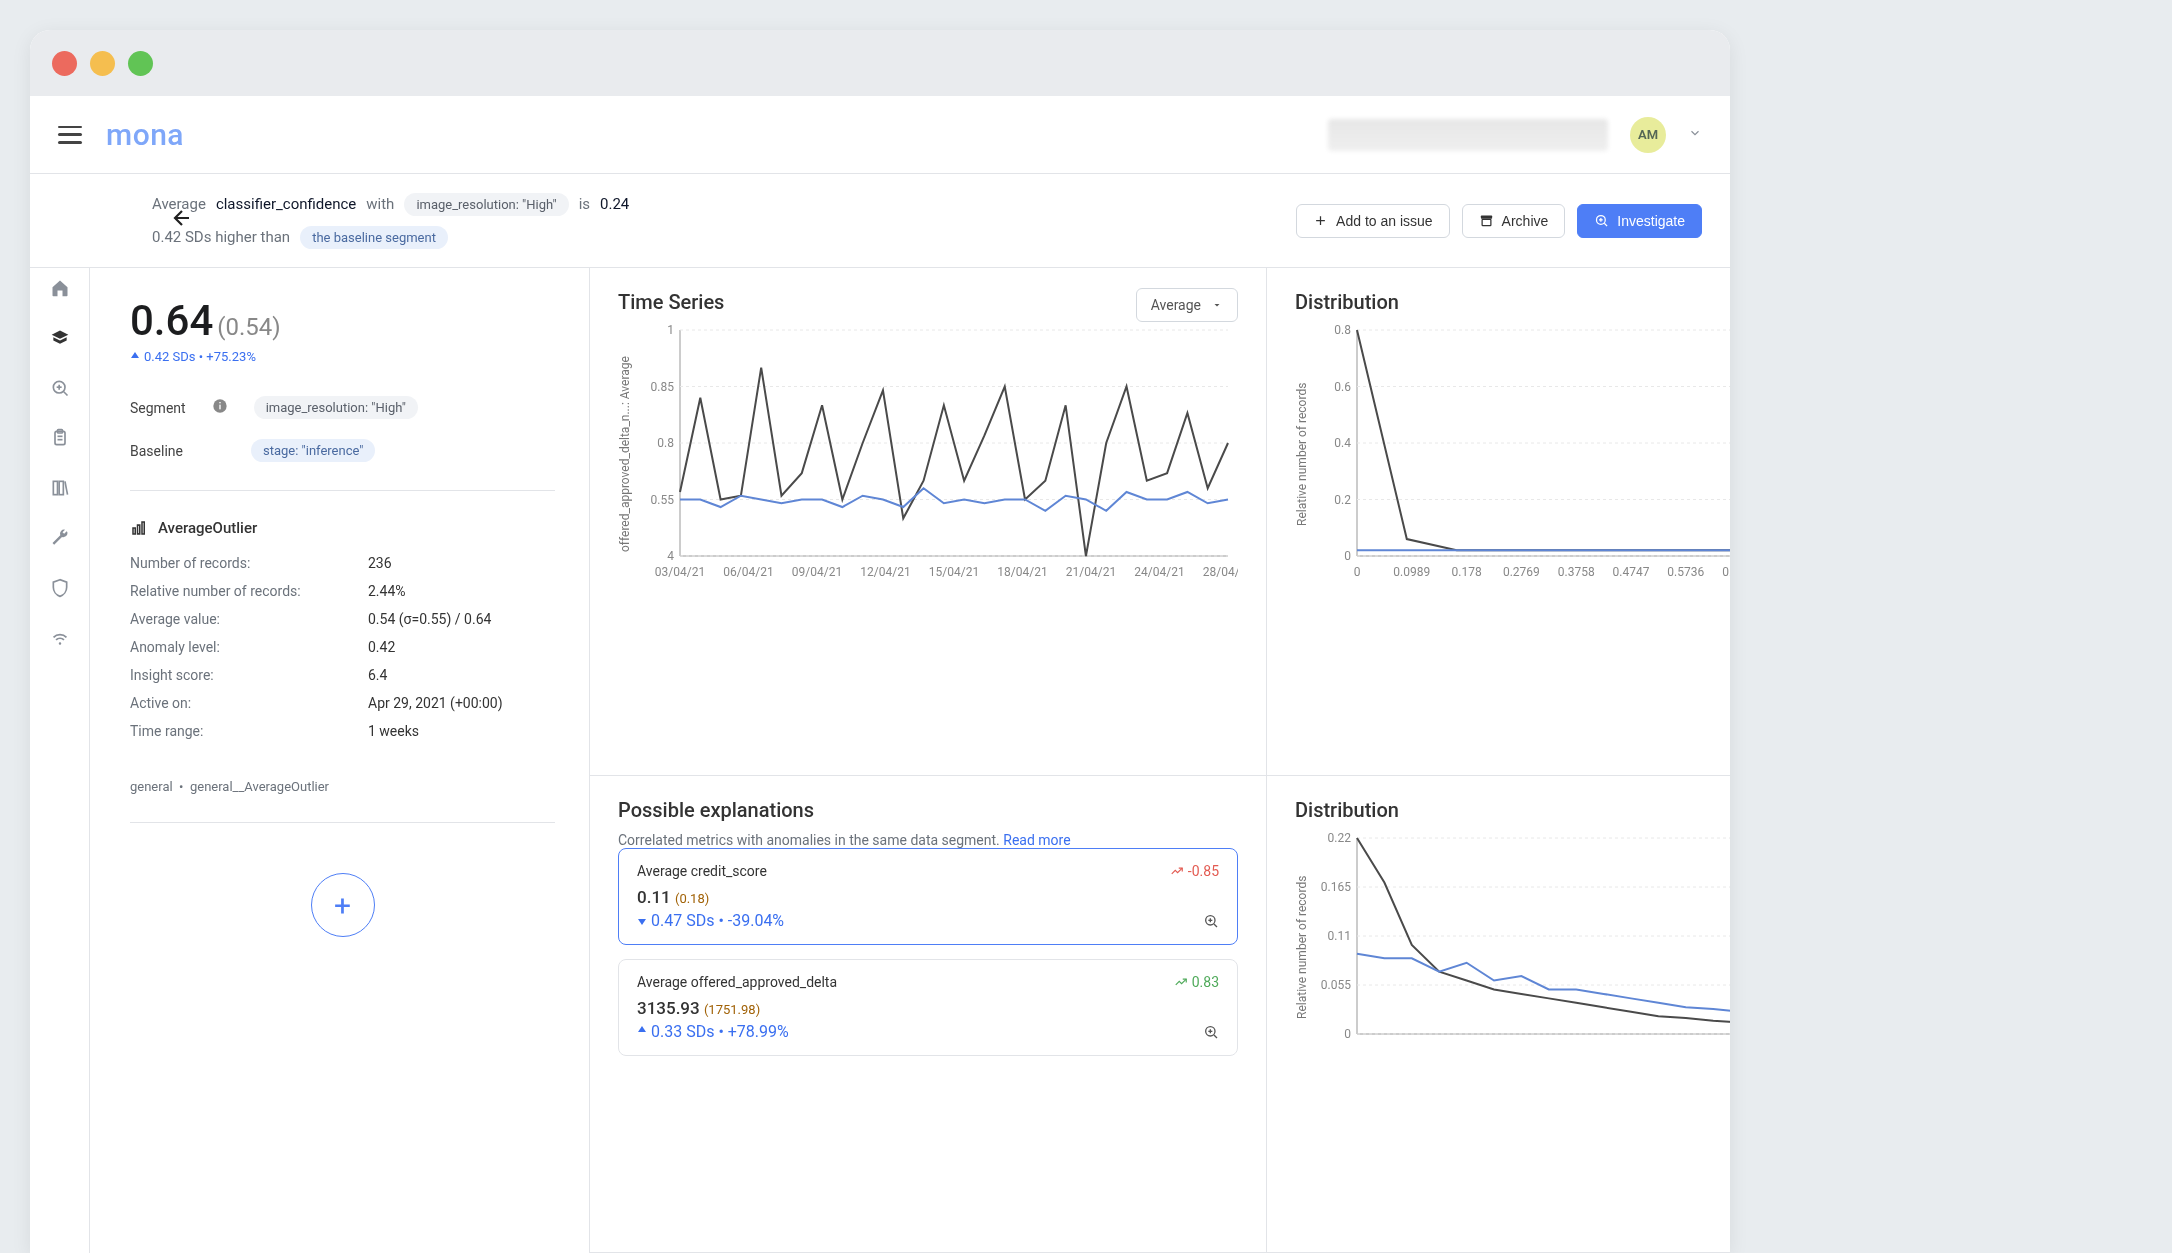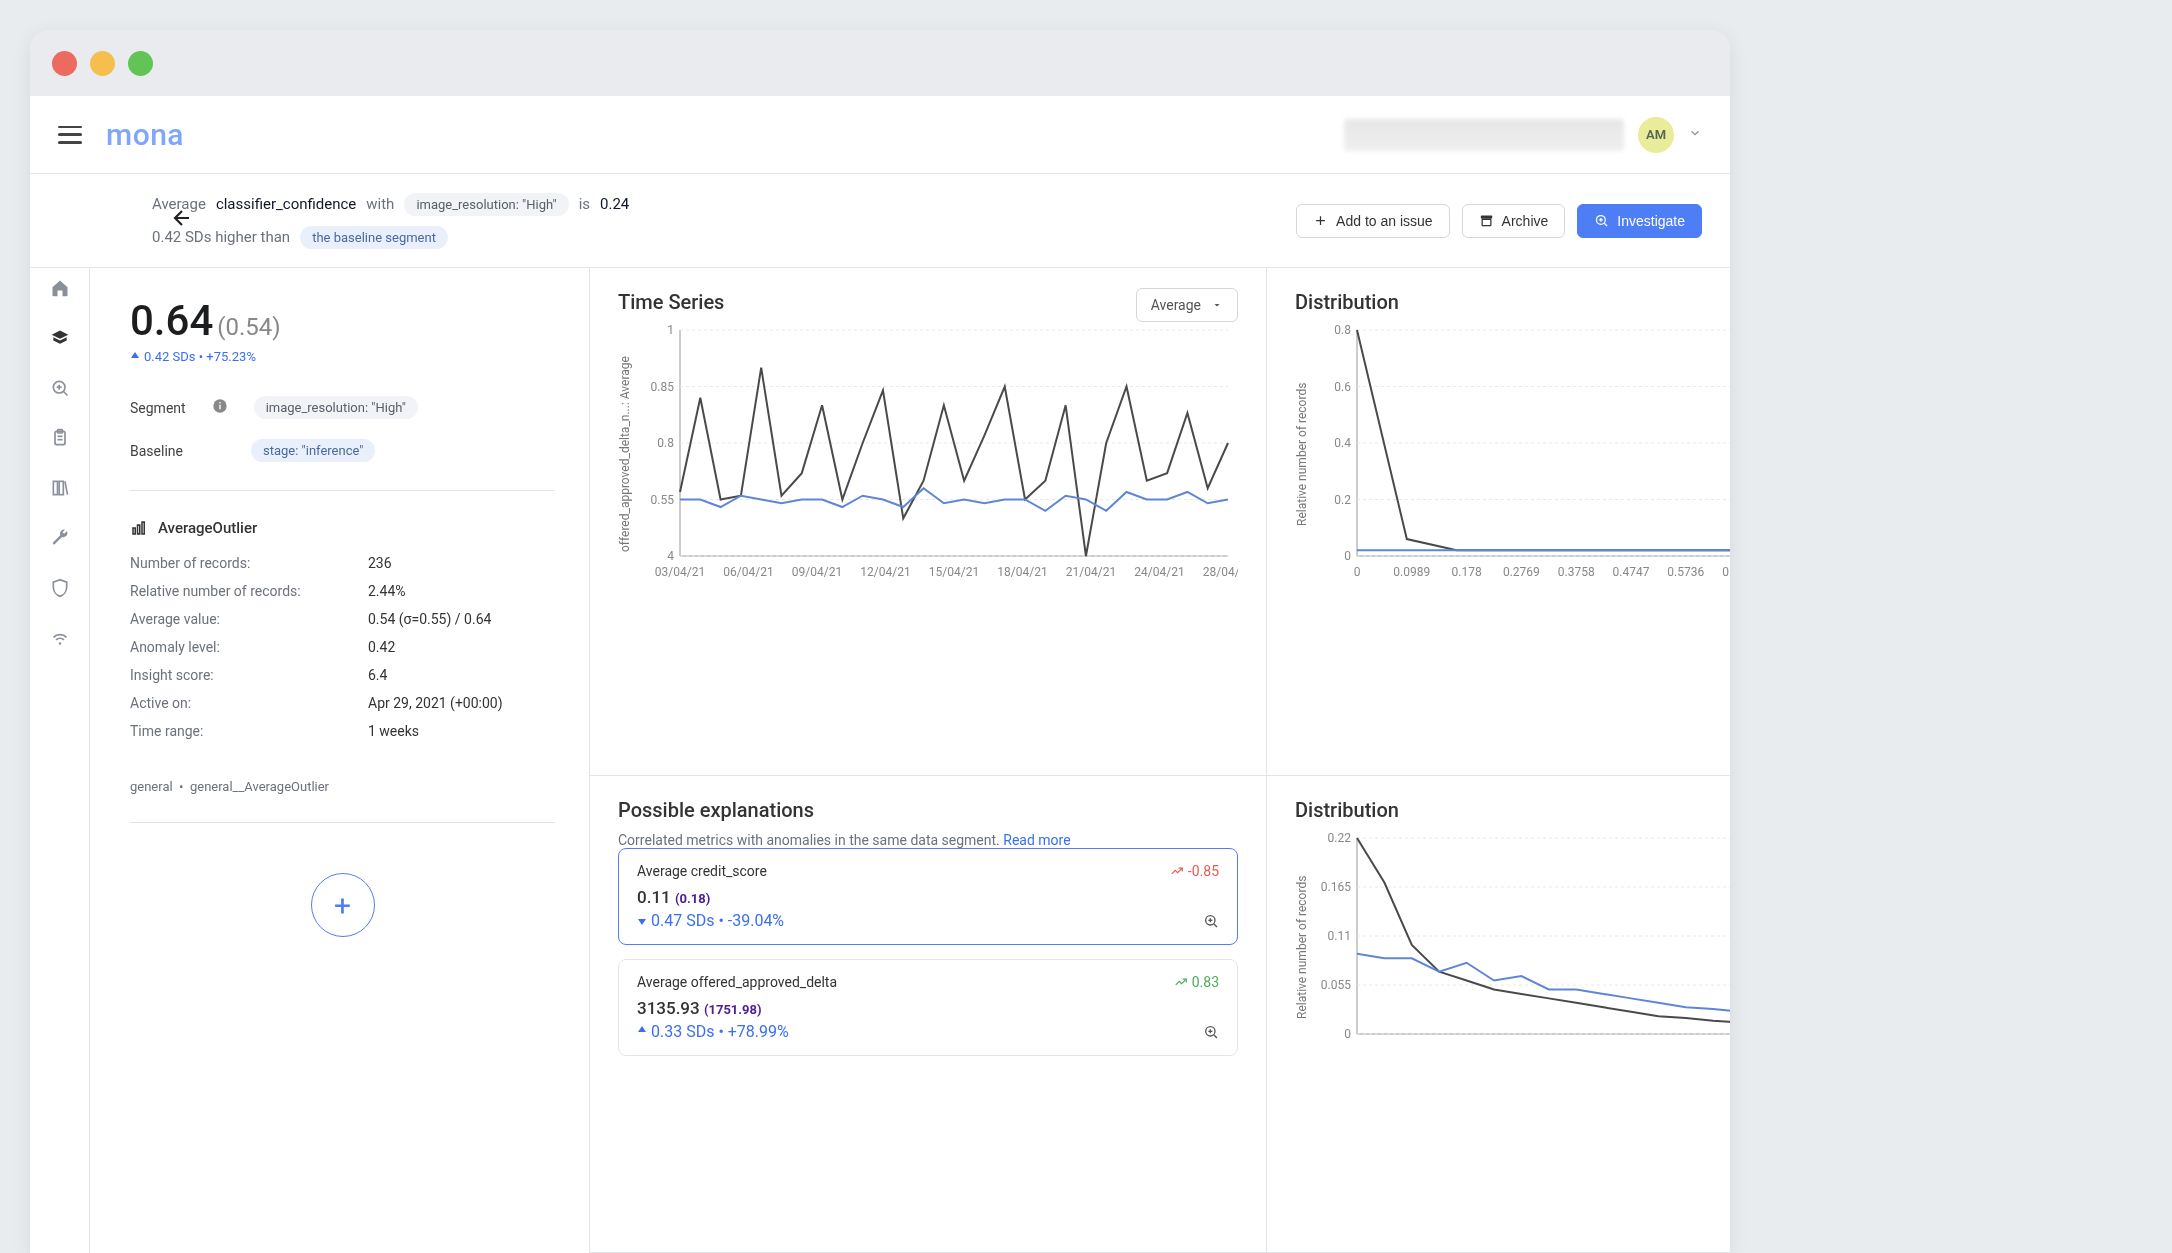--- a/index.html
+++ b/index.html
@@ -21,21 +21,21 @@
   .stage{width:1760px;height:1253px;padding:30px 30px 0 30px}
   .browser{width:100%;height:100%;background:#fff;border-radius:20px 20px 0 0;overflow:hidden;box-shadow:0 4px 20px var(--shadow);position:relative}
   .titlebar{height:66px;background:#e9ebee;display:flex;align-items:center;padding:0 22px;gap:13px}
   .dot{width:25px;height:25px;border-radius:50%}
   .dot.red{background:#ec6a5e}.dot.yellow{background:#f5be4f}.dot.green{background:#61c455}
   .app{display:flex;flex-direction:column;height:calc(100% - 66px)}
   .topbar{height:78px;border-bottom:1px solid var(--border);display:flex;align-items:center;padding:0 28px;gap:24px}
   .hamburger{width:24px;height:18px;display:flex;flex-direction:column;justify-content:space-between;cursor:pointer}
   .hamburger span{height:2.5px;background:#444;border-radius:2px}
   .logo{font-family:'Segoe UI',Roboto,sans-serif;color:#7fa7f9;font-size:30px;letter-spacing:.5px;font-weight:500}
-  .top-right{margin-left:auto;display:flex;align-items:center;gap:14px}
+  .top-right{margin-left:auto;display:flex;align-items:center;gap:22px}
   .blur-email{width:280px;height:32px;border-radius:4px;background:linear-gradient(#e7e7e7,#efefef);filter:blur(2px)}
   .avatar{width:36px;height:36px;border-radius:50%;background:#e8ec9b;display:flex;align-items:center;justify-content:center;font-size:13px;font-weight:600;color:#565}
   .chev-d svg{width:14px;height:14px;color:#8a9099}
   .contextbar{border-bottom:1px solid var(--border);display:flex;align-items:center;padding:12px 28px 12px 78px;gap:20px;min-height:94px}
   .back-arrow svg{width:24px;height:24px;color:#222;position:absolute;left:152px}
   .context-main{display:flex;flex-direction:column;gap:10px}
   .ctx-line{display:flex;align-items:center;gap:10px;font-size:15px;color:var(--muted);flex-wrap:wrap}
   .ctx-line b{color:#0f172a;font-weight:400}
   .chip{background:#f1f3f6;border-radius:14px;padding:4px 12px;font-size:13px;color:#5a606a}
   .chip.blue{background:var(--chip);color:#4a6aa0}
@@ -75,21 +75,21 @@
   .chart-wrap{display:flex;gap:6px;margin-top:8px}
   .ylabel{writing-mode:vertical-rl;transform:rotate(180deg);font-size:12px;color:#777;text-align:center}
   .axis-svg text{font-size:12px;fill:#888}
   .subt{font-size:14px;color:var(--muted)}
   .subt a{color:var(--blue);text-decoration:none}
   .exp-list{display:flex;flex-direction:column;gap:14px}
   .exp-card{border:1px solid var(--border);border-radius:8px;padding:14px 18px;position:relative}
   .exp-card.sel{border-color:var(--blue2)}
   .exp-title{font-size:14px;color:#333}
   .exp-val{font-size:17px;font-weight:500;margin-top:8px}
-  .exp-val .paren{font-size:13px;color:#4c1d95;font-weight:700}
+  .exp-val .paren{font-size:13px;color:#a16207;font-weight:400}
   .exp-delta{font-size:16px;margin-top:4px;display:flex;align-items:center;gap:4px}
   .exp-delta.down{color:var(--blue)}
   .exp-delta.up{color:var(--blue)}
   .exp-corr{position:absolute;top:14px;right:18px;font-size:14px;display:flex;align-items:center;gap:4px}
   .exp-corr.neg{color:var(--red)}
   .exp-corr.pos{color:var(--green)}
   .exp-zoom{position:absolute;right:18px;bottom:12px;color:#555}
 </style>
 </head>
 <body>

